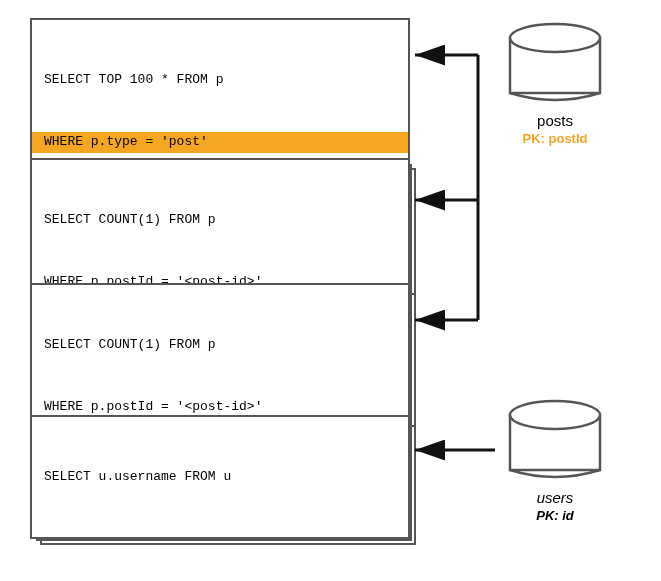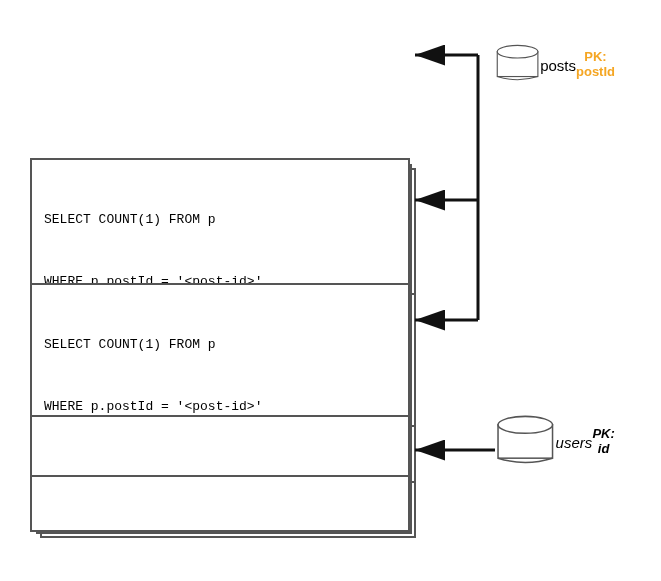--- a/index.html
+++ b/index.html
@@ -58,21 +58,21 @@
       background: #f5a623;
       display: block;
       margin: 0 -12px;
       padding: 0 12px;
     }
 
     
     .db-cylinder {
       position: absolute;
       display: flex;
-      flex-direction: row;
+      flex-direction: column;
       align-items: center;
     }
 
     .db-cylinder svg {
       display: block;
     }
 
     .db-label {
       font-size: 15px;
       font-family: Arial, sans-serif;
@@ -96,34 +96,40 @@
       width: 661px;
       height: 581px;
       pointer-events: none;
     }
   </style>
 </head>
 <body>
 
 <div class="diagram">
 
+  <div class="query-block" style="top:18px; left:30px; width:380px;">
+    <span style="display:block;">SELECT TOP 100 * FROM p</span>
+    <span class="highlight-line" style="display:block;">WHERE p.type = 'post'</span>
+    <span class="highlight-line" style="display:block;">ORDER BY p.creationDate DESC</span>
+  </div>
 
   <div class="query-block stacked" style="top:158px; left:30px; width:380px;">
     <span style="display:block;">SELECT COUNT(1) FROM p</span>
     <span style="display:block;">WHERE p.postId = '&lt;post-id&gt;'</span>
     <span style="display:block;">AND p.type = 'comment'</span>
   </div>
 
   <div class="query-block stacked" style="top:283px; left:30px; width:380px;">
     <span style="display:block;">SELECT COUNT(1) FROM p</span>
     <span style="display:block;">WHERE p.postId = '&lt;post-id&gt;'</span>
     <span style="display:block;">AND p.type = 'like'</span>
   </div>
 
   <div class="query-block stacked" style="top:415px; left:30px; width:380px;">
+    <span style="display:block;">SELECT u.username FROM u</span>
   </div>
 
   <div class="db-cylinder" style="position:absolute; top:18px; left:495px; width:120px;">
     <svg width="100" height="90" viewBox="0 0 100 90">
 
       <rect x="5" y="20" width="90" height="55" fill="#ffffff" stroke="#555" stroke-width="2.5"></rect>
 
       <ellipse cx="50" cy="20" rx="45" ry="14" fill="#ffffff" stroke="#555" stroke-width="2.5"></ellipse>
 
       <path d="M5,75 Q50,89 95,75" fill="none" stroke="#555" stroke-width="2.5"></path>

